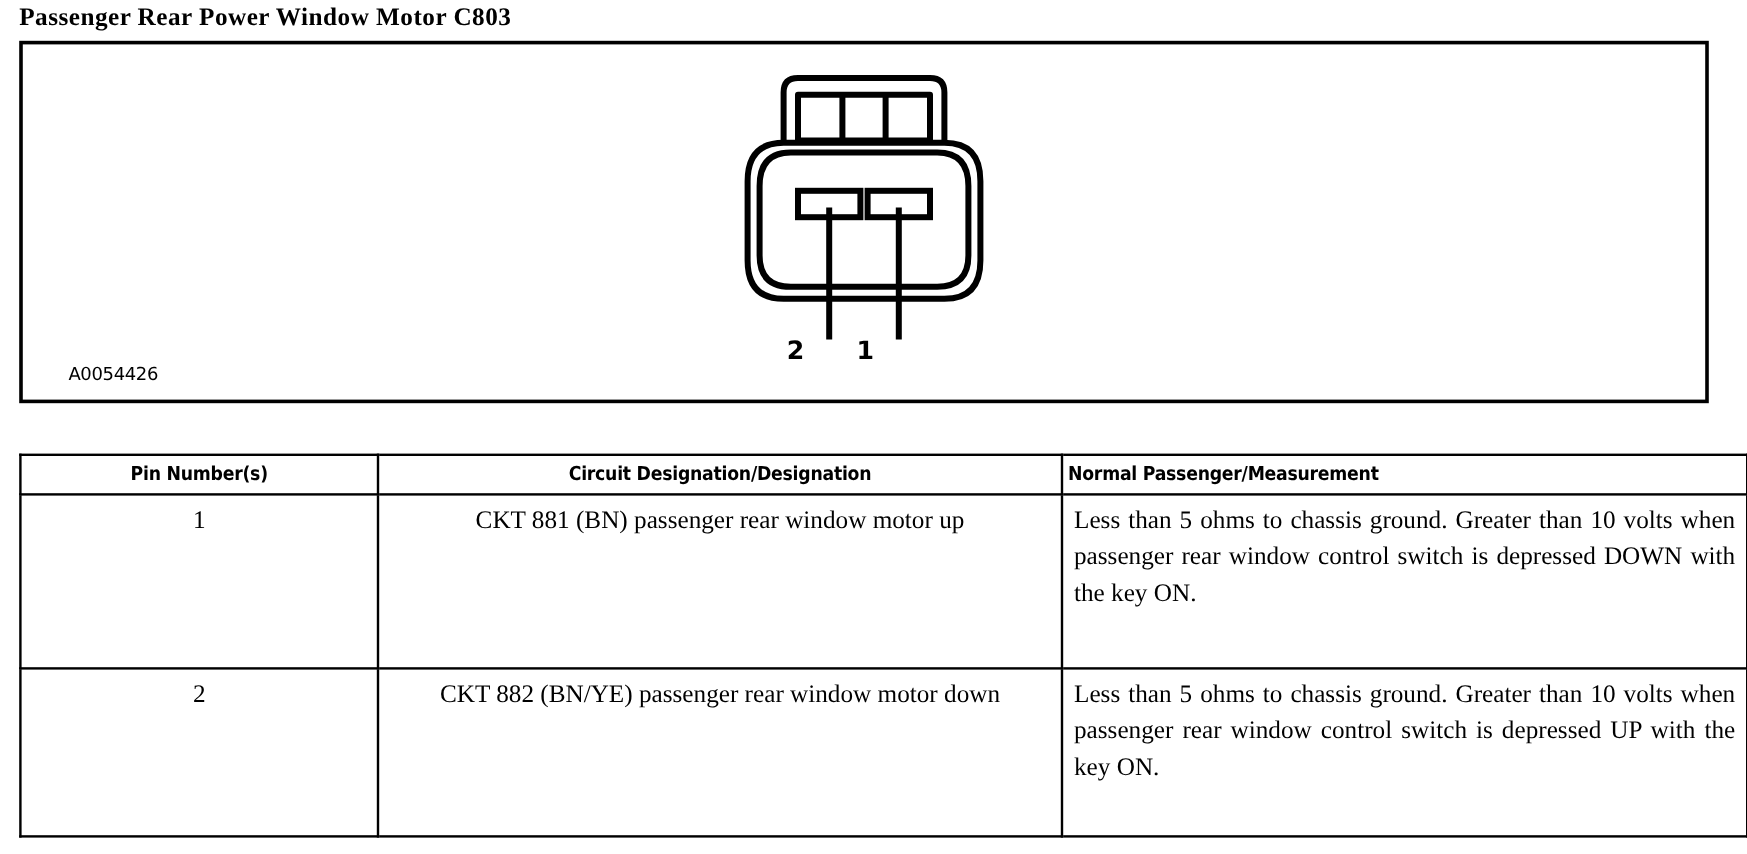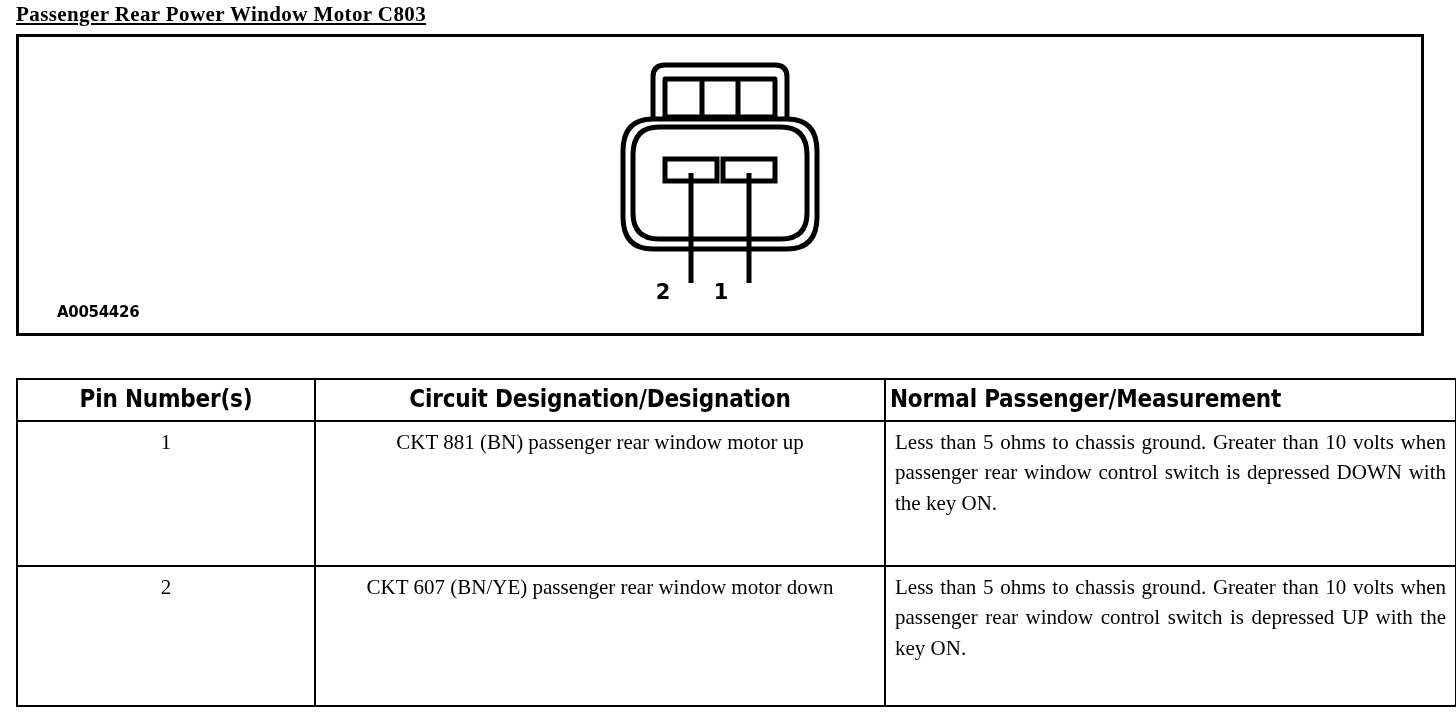--- a/index.html
+++ b/index.html
@@ -19,41 +19,40 @@
   
   .page-title {
     position: absolute;
     left: 16px;
     top: 2px;
     font-family: "Liberation Serif", "DejaVu Serif", serif;
     font-weight: bold;
     font-size: 21px;
     letter-spacing: 0.4px;
     white-space: nowrap;
-    text-decoration: underline;
   }
 
   
   .diagram-panel {
     position: absolute;
     left: 16px;
     top: 34px;
     width: 1408px;
     height: 302px;
     border: 3px solid #000;
     box-sizing: border-box;
     background: #fff;
   }
   .diagram-code {
     position: absolute;
     left: 38px;
     bottom: 12px;
     font-family: "DejaVu Sans", "Liberation Sans", sans-serif;
     font-size: 15px;
-    font-weight: bold;
+    font-weight: normal;
     letter-spacing: -0.3px;
   }
   .connector-wrap {
     position: absolute;
     left: 50%;
     top: 18px;
     transform: translateX(-50%);
     width: 230px;
     height: 230px;
   }
@@ -91,21 +90,21 @@
   }
   .pin-table th,
   .pin-table td {
     border: 2px solid #000;
     vertical-align: top;
     padding: 0;
   }
   .pin-table thead th {
     font-family: "DejaVu Sans Condensed", "Liberation Sans Narrow", "Liberation Sans", sans-serif;
     font-weight: bold;
-    font-size: 24px;
+    font-size: 16px;
     text-align: center;
     padding: 5px 4px 7px 4px;
     letter-spacing: -0.2px;
     white-space: nowrap;
   }
   .pin-table tbody td {
     font-family: "Liberation Serif", "DejaVu Serif", serif;
     font-size: 21px;
     line-height: 1.45;
     padding: 5px 9px 8px 9px;
@@ -167,17 +166,17 @@
     </tr>
   </thead>
   <tbody>
     <tr class="row-1">
       <td class="col-pin">1</td>
       <td class="col-ckt">CKT 881 (BN) passenger rear window motor up</td>
       <td class="col-meas">Less than 5 ohms to chassis ground. Greater than 10 volts when passenger rear window control switch is depressed DOWN with the key ON.</td>
     </tr>
     <tr class="row-2">
       <td class="col-pin">2</td>
-      <td class="col-ckt">CKT 607 (BN/YE) passenger rear window motor down</td>
+      <td class="col-ckt">CKT 882 (BN/YE) passenger rear window motor down</td>
       <td class="col-meas">Less than 5 ohms to chassis ground. Greater than 10 volts when passenger rear window control switch is depressed UP with the key ON.</td>
     </tr>
   </tbody>
 </table>
 
 </body></html>

